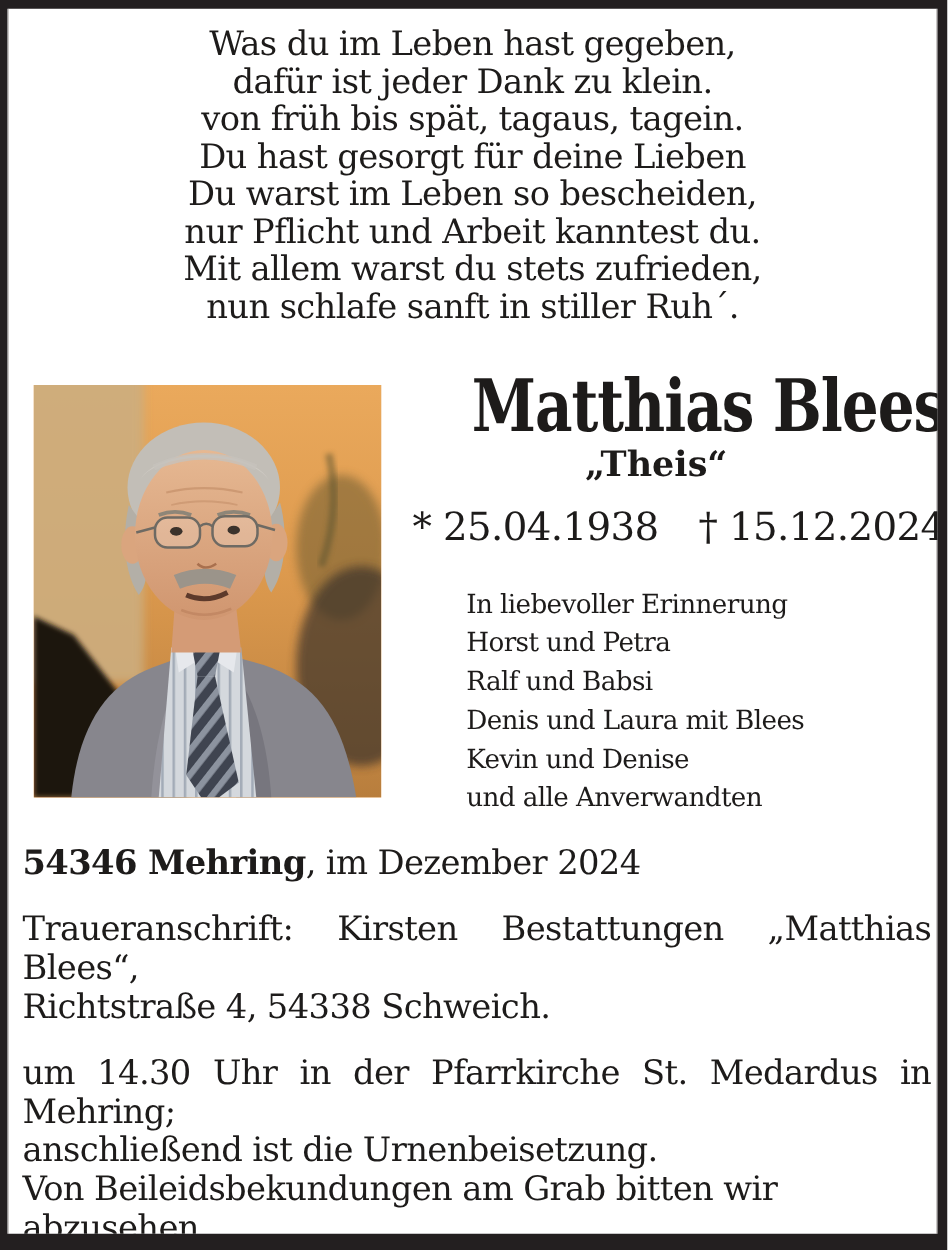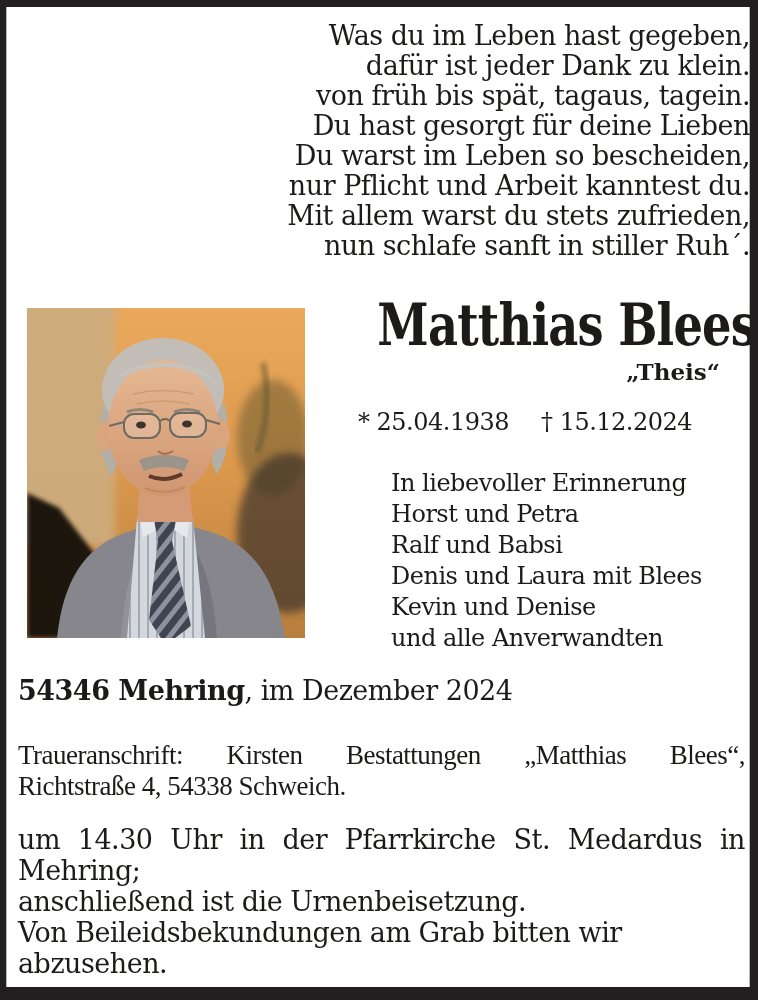--- a/index.html
+++ b/index.html
@@ -13,43 +13,43 @@
     border-width:7px 8px 13px 6px;
     box-shadow:inset 1px 0 0 #b9b5b3, inset -1px 0 0 #b9b5b3;
     font-family:"DejaVu Serif", serif;
     color:#1d1b1a;
     overflow:hidden;
   }
   .poem{
     position:absolute;left:0;top:14px;width:744px;
     font-size:27px;line-height:30px;letter-spacing:-0.5px;
   }
-  .poem .tline{text-align:right;}
+  .poem .tline{text-align:center;}
   .photo{
     position:absolute;left:21px;top:301px;width:278px;height:330px;
     overflow:hidden;background:#dd9a4e;
   }
   .rcol{position:absolute;left:324px;top:287px;width:390px;}
   .name{
     font-weight:bold;font-size:58px;line-height:62px;
     letter-spacing:-1px;white-space:nowrap;
   }
   .name-inner{display:inline-block;transform:scaleX(0.8);transform-origin:50% 50%;}
-  .nick{text-align:right;font-weight:bold;font-size:23px;line-height:32px;}
+  .nick{text-align:center;font-weight:bold;font-size:28px;line-height:32px;}
   .dates{
-    display:flex;justify-content:center;gap:32px;margin-top:20px;
-    font-size:24px;line-height:28px;letter-spacing:-0.5px;white-space:nowrap;
+    display:flex;justify-content:flex-start;gap:32px;margin-top:20px;
+    font-size:31px;line-height:28px;letter-spacing:-0.5px;white-space:nowrap;
   }
-  .mourners{margin:32px 0 0 61px;font-size:24px;line-height:31px;letter-spacing:-0.5px;}
+  .mourners{margin:32px 0 0 43px;font-size:21px;line-height:31px;letter-spacing:-0.5px;}
   .bottom{
     position:absolute;left:12px;top:668px;width:727px;
     font-size:27px;line-height:31px;letter-spacing:-0.5px;
   }
   .placeline .b{font-weight:bold;margin-top:12px;}
-  .para-condolence{margin-top:34px;font-family:Liberation Serif, serif;}
+  .para-condolence{margin-top:22px;}
   .para-service{margin-top:22px;}
   .tline{min-height:31px;}
   .poem .tline{min-height:30px;}
   .tline.just{text-align:justify;text-align-last:justify;}
 </style>
 </head>
 <body>
 
 <div class="page">
 

